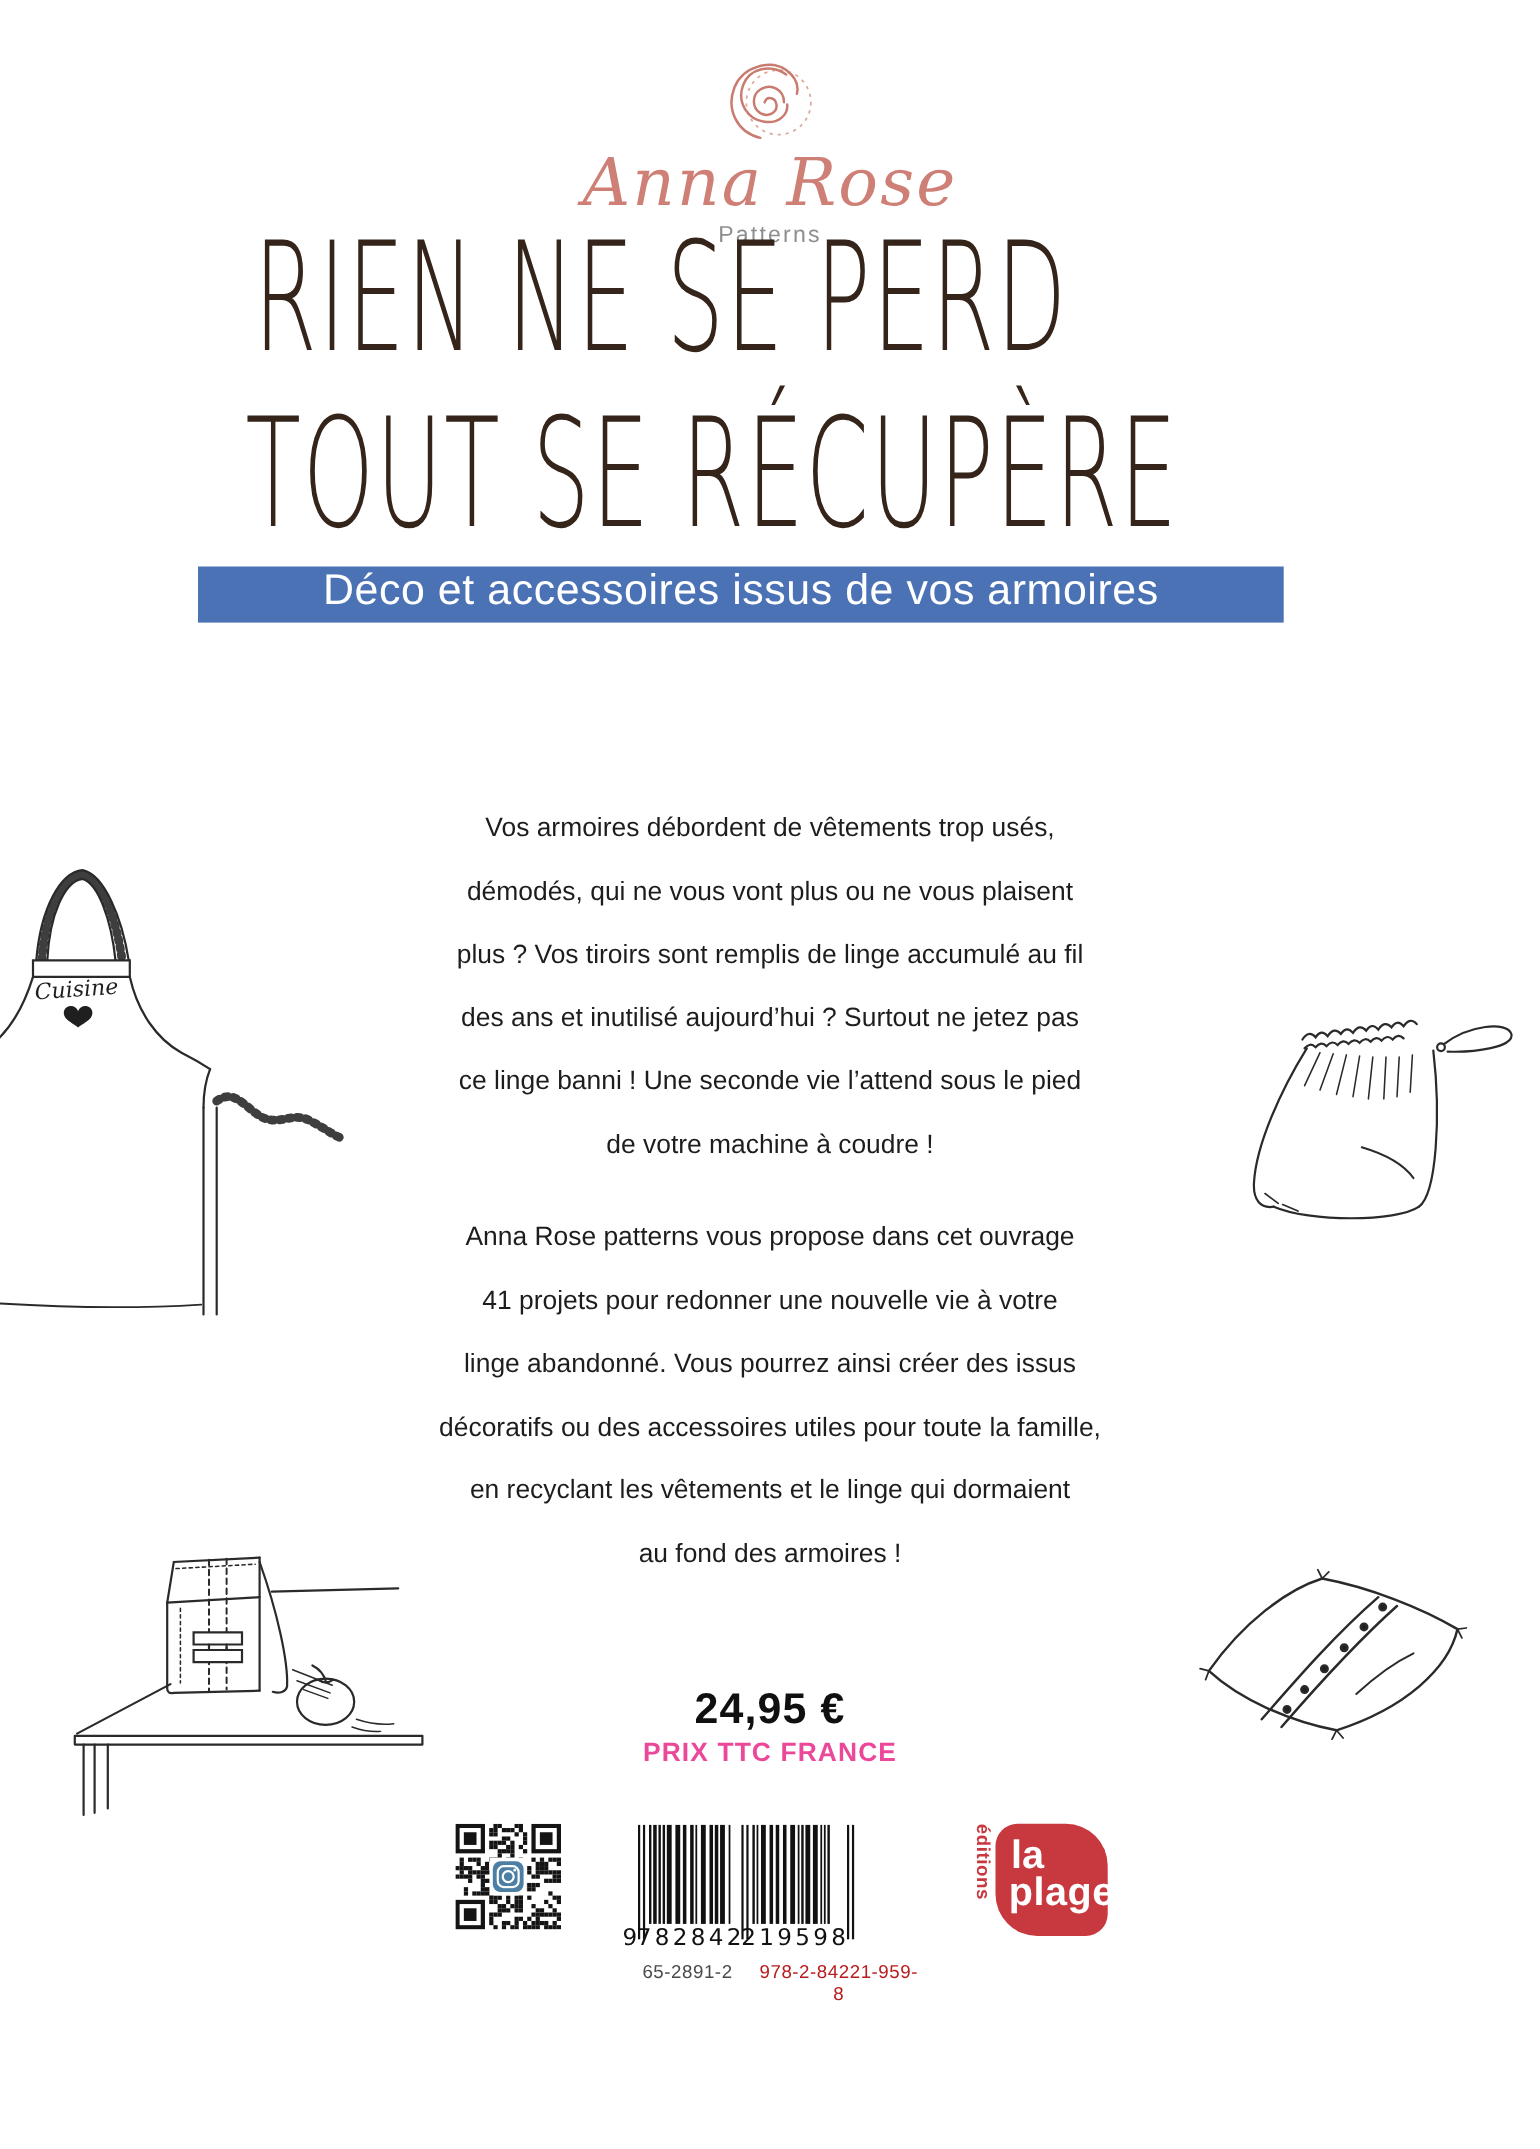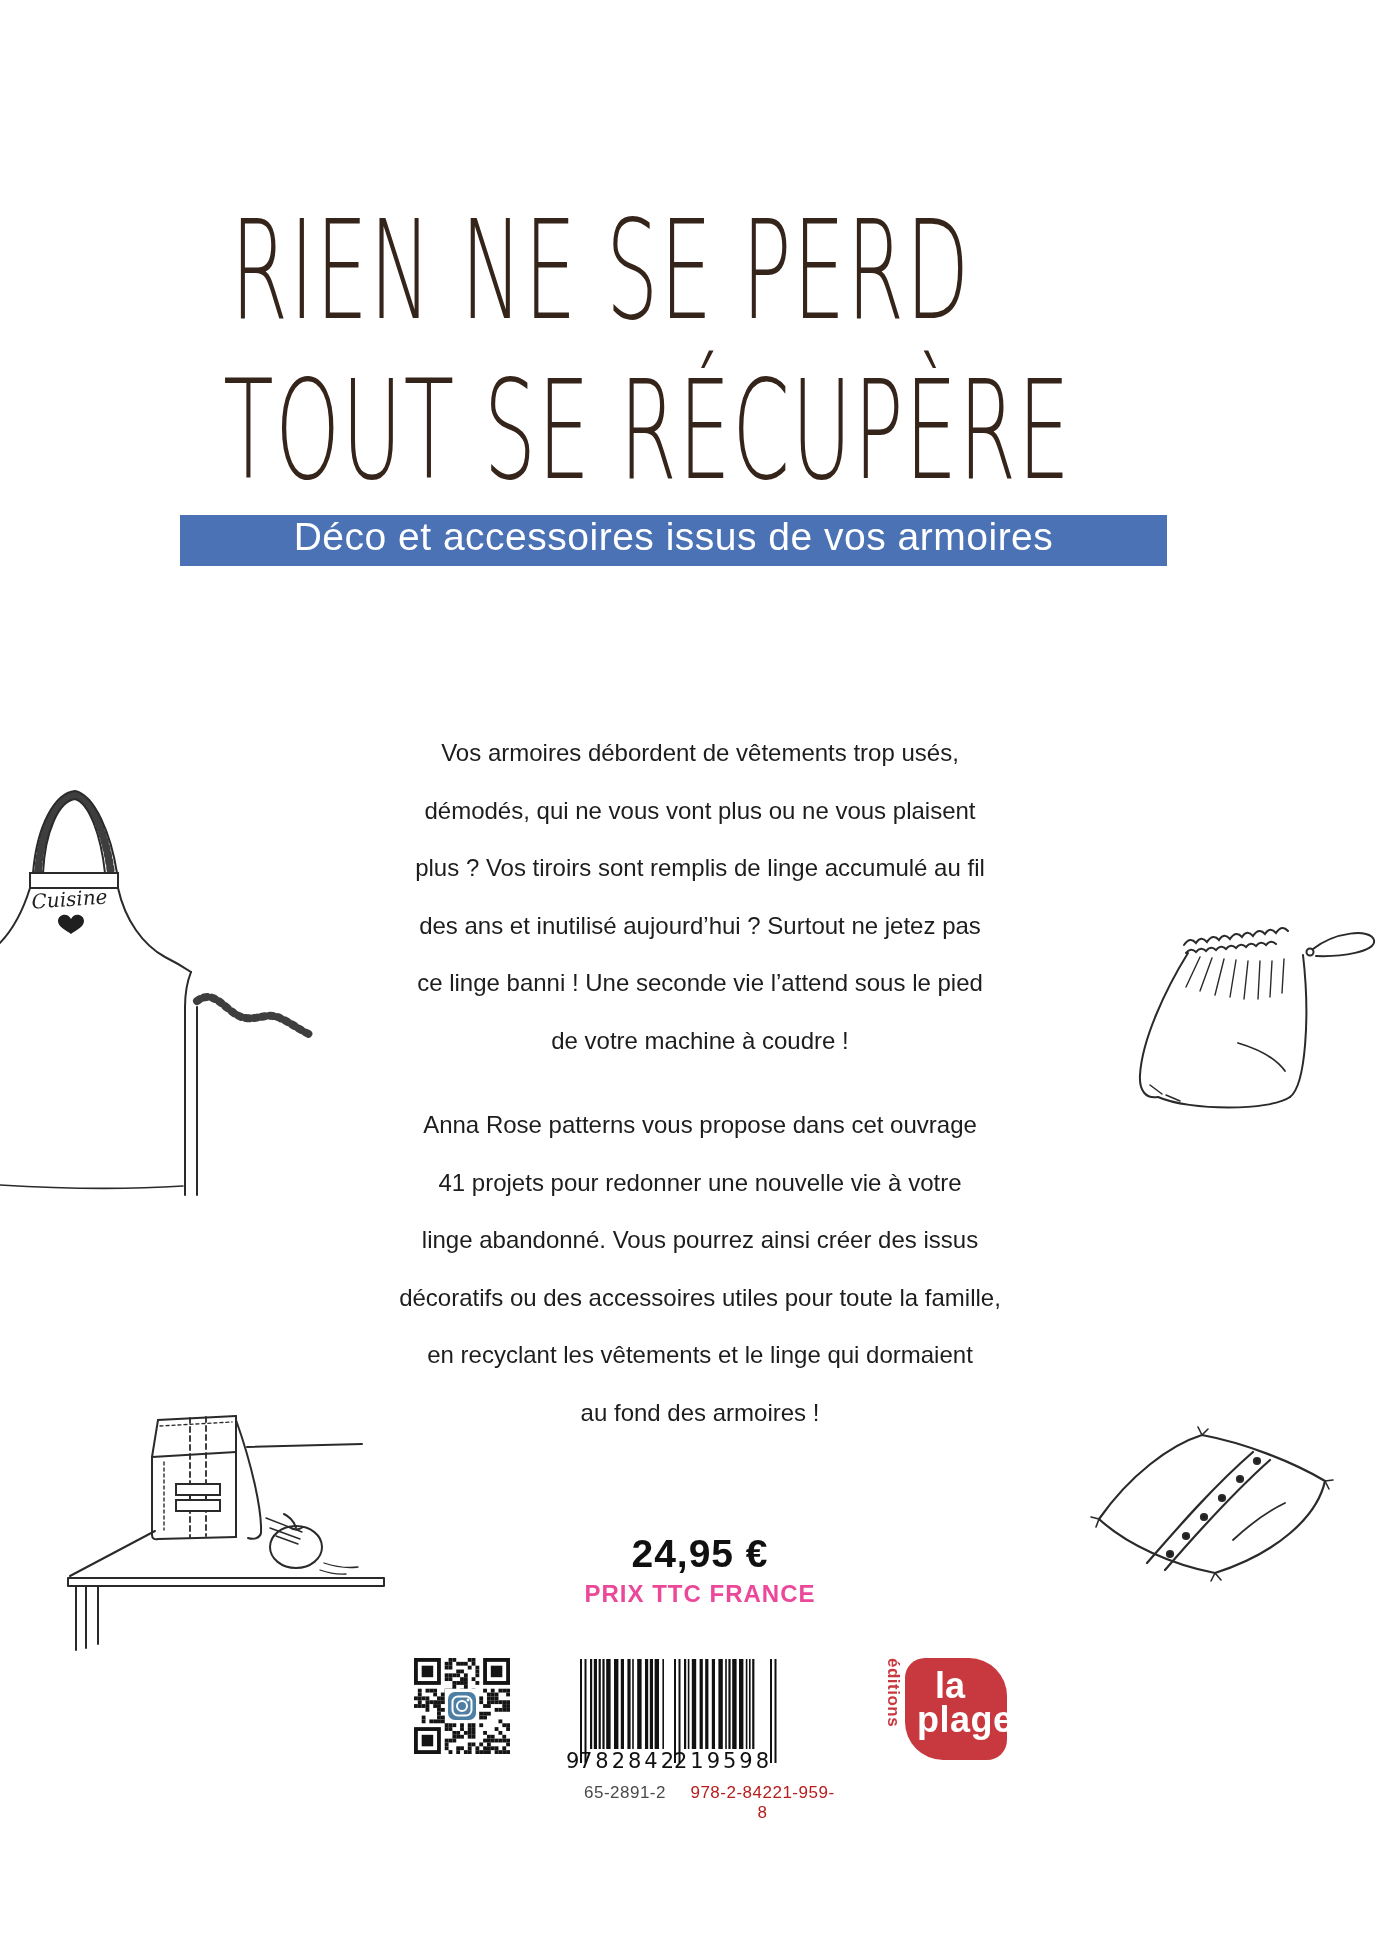--- a/index.html
+++ b/index.html
@@ -53,21 +53,21 @@
   
   #qr{left:414px;top:1658px;width:96px;height:96px;}
   #insta-box{left:445px;top:1689px;width:34px;height:34px;background:#fff;
     display:flex;align-items:center;justify-content:center;}
   #insta-icon{width:28px;height:28px;background:var(--insta,#4d7ea4);
     border-radius:7px;display:flex;align-items:center;justify-content:center;}
   #barcode{left:556px;top:1657px;}
   #publisher{left:905px;top:1658px;width:102px;height:102px;
     background:var(--red,#c8393f);border-radius:20px 38px 20px 38px;
     color:#fff;font-weight:bold;}
-  #pub-la{margin:12px 0 0 30px;font-size:36px;line-height:32px;}
+  #pub-la{margin:12px 0 0 14px;font-size:36px;line-height:32px;}
   #pub-plage{margin:0 0 0 12px;font-size:36px;line-height:36px;letter-spacing:0.5px;}
   #pub-vert{
     left:903px;top:1658px;width:110px;height:20px;
     transform:rotate(90deg);transform-origin:left top;
     color:var(--red,#c8393f);font-weight:bold;font-size:17px;letter-spacing:0.5px;
   }
   #ref-left{left:545px;top:1783px;width:160px;text-align:center;
     font-size:17px;color:#4a4a4a;letter-spacing:0.5px;}
   #ref-right{left:690px;top:1783px;width:145px;text-align:center;
     font-size:17px;color:#b91c1c;letter-spacing:0.5px;}
@@ -77,20 +77,32 @@
   svg.ill{overflow:visible;}
   svg.ill path,svg.ill line,svg.ill circle,svg.ill ellipse,svg.ill rect{
     vector-effect:non-scaling-stroke;
   }
 </style>
 </head>
 <body>
 
 <div id="page">
 
+  <div id="logo" class="abs">
+    <svg id="rose-svg" width="95" height="88" viewBox="0 0 95 90">
+      <circle cx="55" cy="42" r="30" fill="none" stroke="#dca79c" stroke-width="1.6" stroke-dasharray="3 4.5"></circle>
+      <g fill="none" stroke="#c97b6f" stroke-width="2.3" stroke-linecap="round">
+        <path d="M38,75 C16,70 6,48 14,28 C22,8 48,2 62,12 C70,18 74,26 72,34"></path>
+        <path d="M62,16 C48,6 28,10 22,26 C16,42 26,58 42,60 C54,62 64,54 63,44"></path>
+        <path d="M60,42 C60,30 48,24 38,30 C30,35 30,47 38,52 C45,56 54,52 53,44 C52,37 44,36 42,42"></path>
+      </g>
+    </svg>
+    <div id="brand-script">Anna Rose</div>
+    <div id="brand-sub">Patterns</div>
+  </div>
 
   <div id="title1" class="abs title-line">RIEN NE SE PERD</div>
   <div id="title2" class="abs title-line">TOUT SE RÉCUPÈRE</div>
 
   <div id="banner" class="abs">
     <span>Déco et accessoires issus de vos armoires</span>
   </div>
 
   <div id="intro" class="abs para">
     <div class="pline">Vos armoires débordent de vêtements trop usés,</div>

